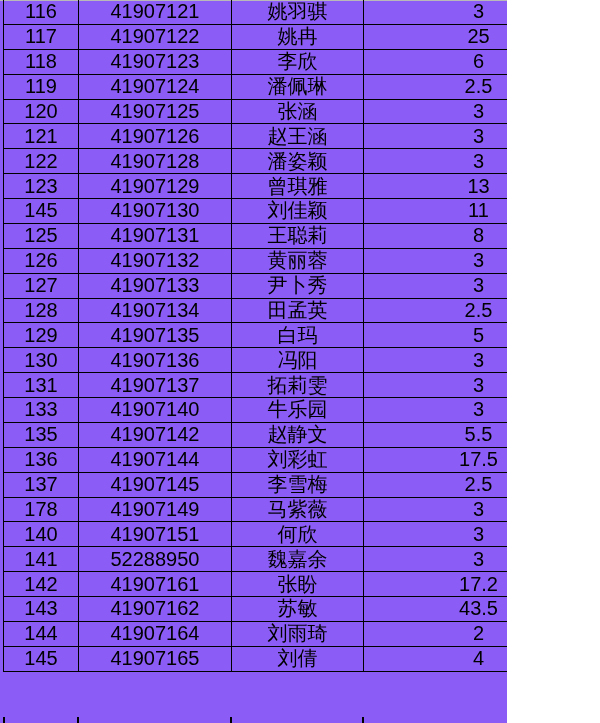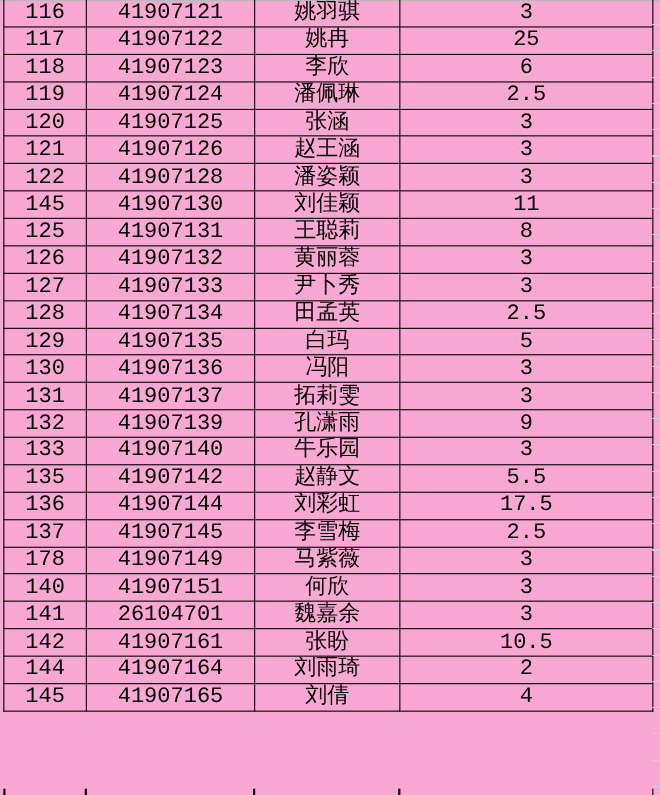--- a/index.html
+++ b/index.html
@@ -2,25 +2,25 @@
 <html><head>
 <meta charset="utf-8">
 <style>
   html, body {
     margin: 0;
     padding: 0;
     background: #ffffff;
   }
   .sheet {
     position: relative;
-    width: 600px;
+    width: 507px;
     height: 723px;
-    background: #f9a8d4;
+    background: #8b5cf6;
     overflow: hidden;
-    font-family: Liberation Mono, monospace;
+    font-family: Liberation Sans, sans-serif;
   }
   
   .top-gridline {
     position: absolute;
     left: 0; top: 0;
     width: 600px; height: 1px;
     background: #b9b9b9;
   }
   table.score-table {
     position: absolute;
@@ -124,20 +124,26 @@
       <td>赵王涵</td>
       <td>3</td>
     </tr>
         <tr>
       <td>122</td>
       <td>41907128</td>
       <td>潘姿颖</td>
       <td>3</td>
     </tr>
         <tr>
+      <td>123</td>
+      <td>41907129</td>
+      <td>曾琪雅</td>
+      <td>13</td>
+    </tr>
+        <tr>
       <td>145</td>
       <td>41907130</td>
       <td>刘佳颖</td>
       <td>11</td>
     </tr>
         <tr>
       <td>125</td>
       <td>41907131</td>
       <td>王聪莉</td>
       <td>8</td>
@@ -172,26 +178,20 @@
       <td>冯阳</td>
       <td>3</td>
     </tr>
         <tr>
       <td>131</td>
       <td>41907137</td>
       <td>拓莉雯</td>
       <td>3</td>
     </tr>
         <tr>
-      <td>132</td>
-      <td>41907139</td>
-      <td>孔潇雨</td>
-      <td>9</td>
-    </tr>
-        <tr>
       <td>133</td>
       <td>41907140</td>
       <td>牛乐园</td>
       <td>3</td>
     </tr>
         <tr>
       <td>135</td>
       <td>41907142</td>
       <td>赵静文</td>
       <td>5.5</td>
@@ -215,29 +215,35 @@
       <td>3</td>
     </tr>
         <tr>
       <td>140</td>
       <td>41907151</td>
       <td>何欣</td>
       <td>3</td>
     </tr>
         <tr>
       <td>141</td>
-      <td>26104701</td>
+      <td>52288950</td>
       <td>魏嘉余</td>
       <td>3</td>
     </tr>
         <tr>
       <td>142</td>
       <td>41907161</td>
       <td>张盼</td>
-      <td>10.5</td>
+      <td>17.2</td>
+    </tr>
+        <tr>
+      <td>143</td>
+      <td>41907162</td>
+      <td>苏敏</td>
+      <td>43.5</td>
     </tr>
         <tr>
       <td>144</td>
       <td>41907164</td>
       <td>刘雨琦</td>
       <td>2</td>
     </tr>
         <tr>
       <td>145</td>
       <td>41907165</td>

